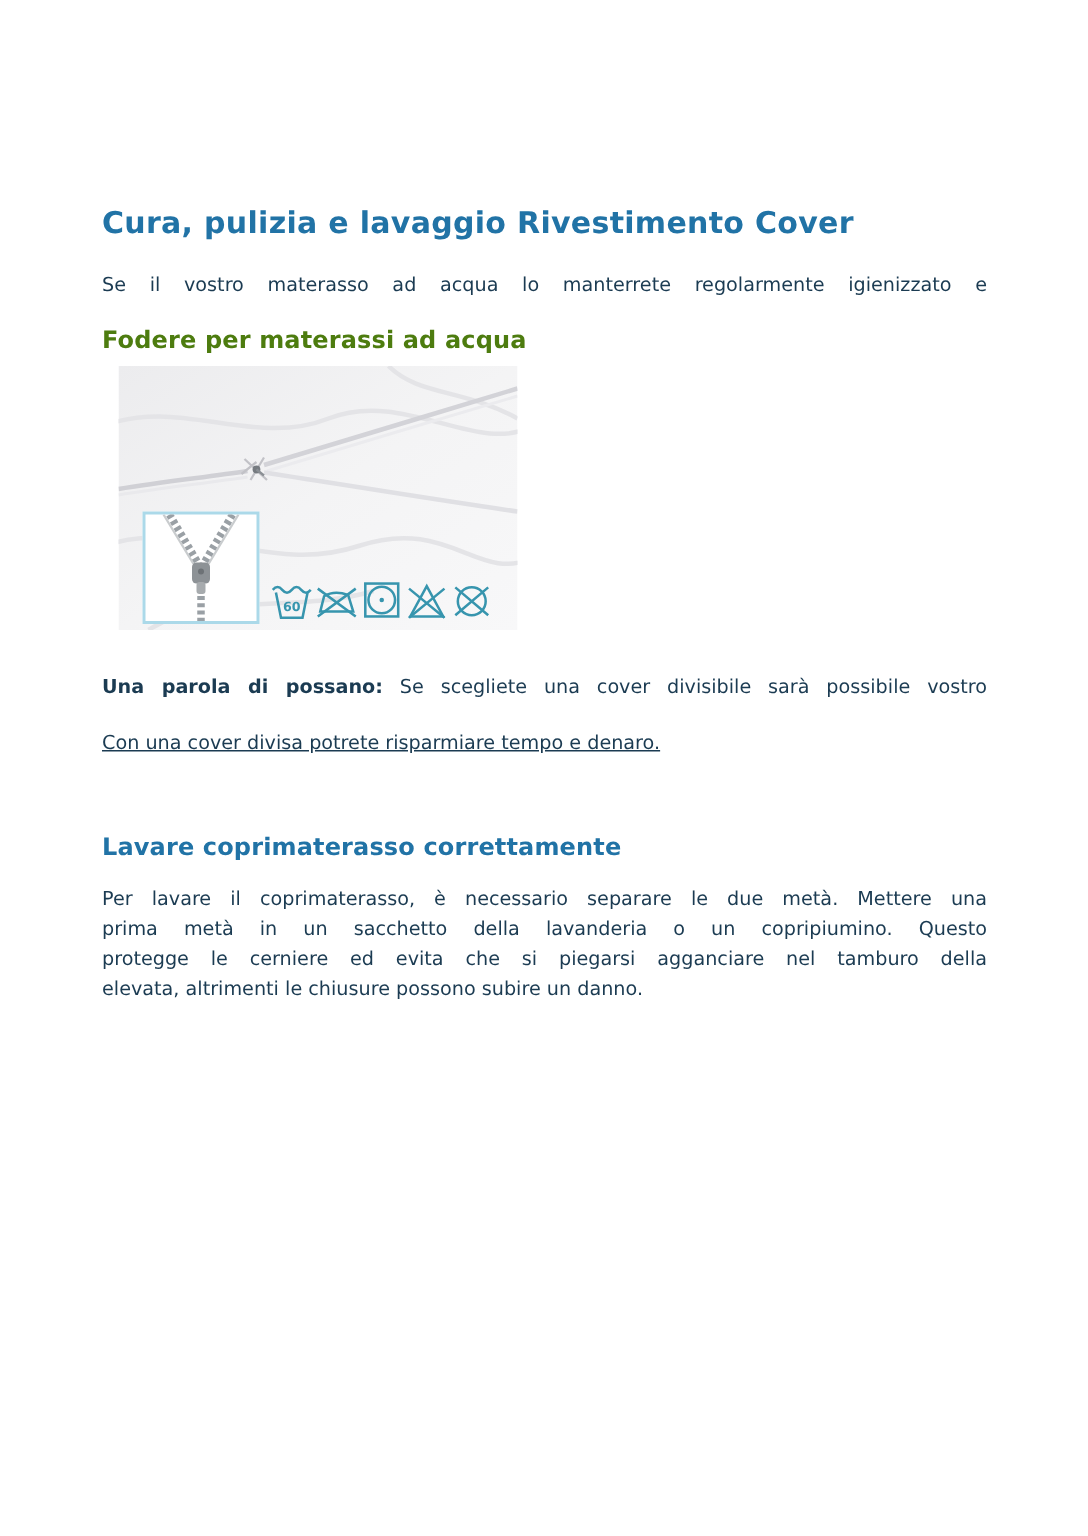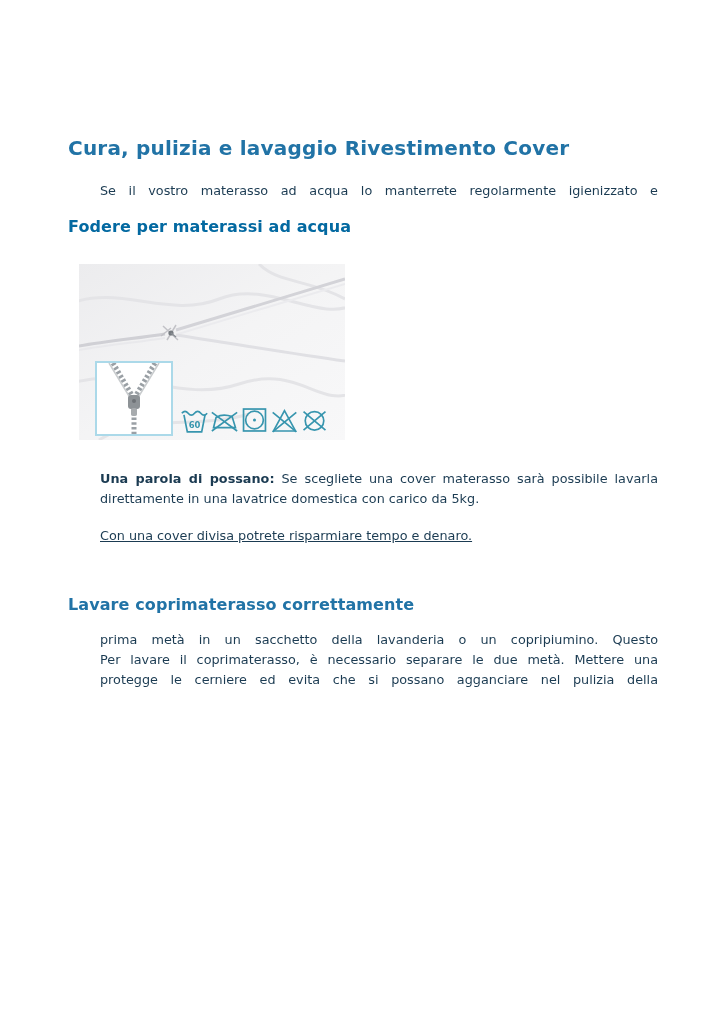--- a/index.html
+++ b/index.html
@@ -4,26 +4,26 @@
 <style>
   * { margin: 0; padding: 0; box-sizing: border-box; }
   html, body { background: #ffffff; }
   body { font-family: "DejaVu Sans", "Liberation Sans", sans-serif; }
   .page {
     width: 725px; height: 1024px; margin: 0 auto; background: #ffffff;
     padding: 133px 67px 0 68px; overflow: hidden; position: relative;
   }
   h1.title { color: #2173A6; font-size: 20px; line-height: 30px; font-weight: bold; letter-spacing: 0.2px; }
   h1.title .tline { display: block; white-space: nowrap; }
-  .body-text { color: #1B3B52; font-size: 12.8px; line-height: 20px; margin-left: 32px; }
+  .body-text { color: #1B3B52; font-size: 12.8px; line-height: 20px; }
   .jline { text-align: justify; text-align-last: justify; height: 20px; }
   .lline { text-align: left; white-space: nowrap; height: 20px; }
   p.intro { margin-top: 18px; }
-  h3.sub { color: #0369a1; font-size: 16px; line-height: 22px; font-weight: bold; margin-top: 15px; letter-spacing: 0.1px; }
-  .figure { margin-top: 26px; margin-left: 11px; width: 266px; height: 176px; position: relative; }
+  h3.sub { color: #4d7c0f; font-size: 16px; line-height: 22px; font-weight: bold; margin-top: 15px; letter-spacing: 0.1px; }
+  .figure { margin-top: 6px; margin-left: 11px; width: 266px; height: 176px; position: relative; }
   .photo { position: absolute; inset: 0; }
   .inset {
     position: absolute; left: 16px; top: 97px; width: 78px; height: 75px;
     background: #ffffff; border: 2px solid #ABD9E9;
   }
   .symbols { position: absolute; left: 102px; top: 140px; display: flex; gap: 3px; }
   .symbols .sym { width: 27px; height: 32px; display: inline-block; }
   p.caution { margin-top: 29px; }
   p.caution strong { font-weight: bold; }
   p.note { margin-top: 17px; text-decoration: underline; white-space: nowrap; height: 20px; }
@@ -124,27 +124,27 @@
       <svg class="sym" viewBox="0 0 32 34">
         <g fill="none" stroke="#3795AE" stroke-width="2">
           <circle cx="16" cy="18" r="11"></circle>
           <path d="M3 7 L29 29 M29 7 L3 29"></path>
         </g>
       </svg>
     </div>
   </div>
 
   <p class="body-text caution">
-    <span class="jline" style="display:block"><strong>Una parola di possano:</strong> <span>Se scegliete una cover materasso sarà possibile lavarla</span></span>
-    <span class="lline" style="display:block">direttamente in una lavatrice domestica con carico da 5kg.</span>
+    <span class="jline" style="display:block"><strong>Una parola di possano:</strong> <span>Se scegliete una cover divisibile sarà possibile vostro</span></span>
   </p>
 
   <p class="body-text note">Con una cover divisa potrete risparmiare tempo e denaro.</p>
 
   <h2 class="sec">Lavare coprimaterasso correttamente</h2>
 
   <p class="body-text wash">
+    <span class="jline" style="display:block">Per lavare il coprimaterasso, è necessario separare le due metà. Mettere una</span>
     <span class="jline" style="display:block">prima metà in un sacchetto della lavanderia o un copripiumino. Questo</span>
-    <span class="jline" style="display:block">Per lavare il coprimaterasso, è necessario separare le due metà. Mettere una</span>
-    <span class="jline" style="display:block">protegge le cerniere ed evita che si possano agganciare nel pulizia della</span>
+    <span class="jline" style="display:block">protegge le cerniere ed evita che si piegarsi agganciare nel tamburo della</span>
+    <span class="lline" style="display:block">elevata, altrimenti le chiusure possono subire un danno.</span>
   </p>
 
 </div>
 
 </body></html>

